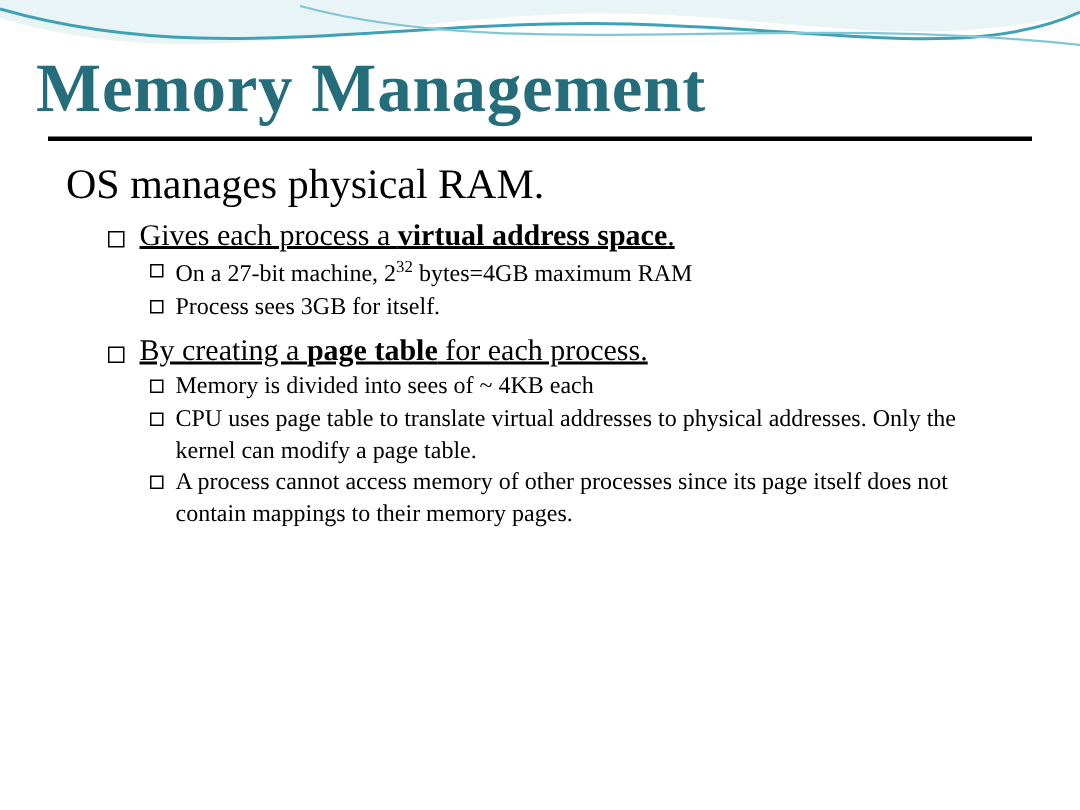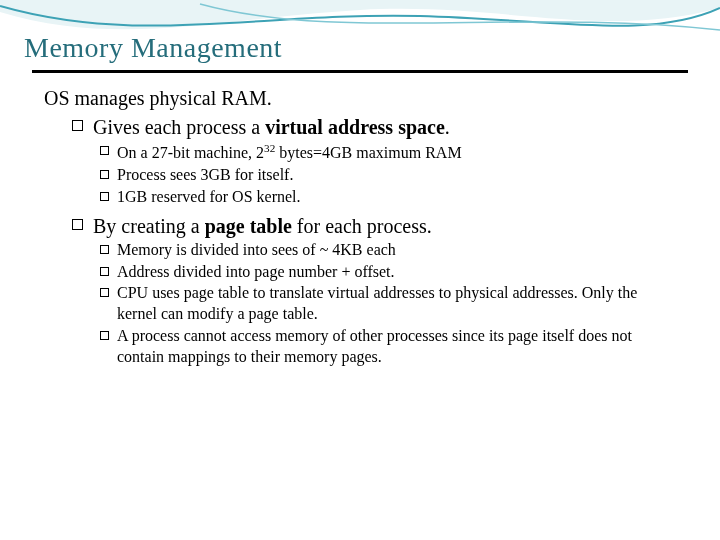--- a/index.html
+++ b/index.html
@@ -13,37 +13,37 @@
     overflow: hidden;
   }
   .swoosh {
     position: absolute;
     top: 0; left: 0;
     width: 720px;
     height: 110px;
     pointer-events: none;
   }
   .title {
-    font-size: 28px;
+    font-size: 46px;
     color: #256d7b;
     padding: 32px 0 6px 24px;
-    font-weight: 400;
+    font-weight: 700;
     letter-spacing: 0.5px;
   }
   .rule {
     height: 3px;
     background: #000;
     margin: 0 32px 14px 32px;
   }
   .content {
     padding: 0 44px 0 44px;
     color: #000;
   }
   .level1 {
-    font-size: 20px;
+    font-size: 28px;
     margin-bottom: 6px;
   }
   .level2 {
     font-size: 20px;
     margin-left: 28px;
     margin-bottom: 2px;
   }
   .level3 {
     font-size: 16px;
     margin-left: 56px;
@@ -63,21 +63,22 @@
   .bullet-sq-sm {
     display: inline-block;
     width: 9px; height: 9px;
     border: 1.3px solid #000;
     margin-right: 8px;
     flex: 0 0 9px;
     margin-top: 5px;
   }
   .l2row {
     display: flex;
-    align-items: flex-start;
+    align-items: center;
+    text-decoration: underline;
   }
   .l2text { flex: 1; }
   .level3 .txt { flex: 1; }
   .gap { height: 6px; }
   sup { font-size: 0.7em; }
   b { font-weight: bold; }
 </style>
 </head>
 <body>
 
@@ -104,44 +105,36 @@
   <div class="level3">
     <span class="bullet-sq-sm"></span>
     <span class="txt">
       <span>On a 27-bit machine, 2</span><sup>32</sup><span> bytes=4GB maximum RAM</span>
     </span>
   </div>
   <div class="level3">
     <span class="bullet-sq-sm"></span>
     <span class="txt">Process sees 3GB for itself.</span>
   </div>
-  <div class="level3">
-    <span class="bullet-sq-sm"></span>
-    <span class="txt">1GB reserved for OS kernel.</span>
-  </div>
 
   <div class="gap"></div>
 
   <div class="level2 l2row">
     <span class="bullet-sq"></span>
     <span class="l2text">
       <span>By creating a </span><b>page table</b><span> for each process.</span>
     </span>
   </div>
 
   <div class="level3">
     <span class="bullet-sq-sm"></span>
     <span class="txt">Memory is divided into sees of ~ 4KB each</span>
   </div>
   <div class="level3">
     <span class="bullet-sq-sm"></span>
-    <span class="txt">Address divided into page number + offset.</span>
-  </div>
-  <div class="level3">
-    <span class="bullet-sq-sm"></span>
     <span class="txt">CPU uses page table to translate virtual addresses to physical addresses.  Only the kernel can modify a page table.</span>
   </div>
   <div class="level3">
     <span class="bullet-sq-sm"></span>
     <span class="txt">A process cannot access memory of other processes since its page itself does not contain mappings to their memory pages.</span>
   </div>
 
 </div>
 
 </body></html>

